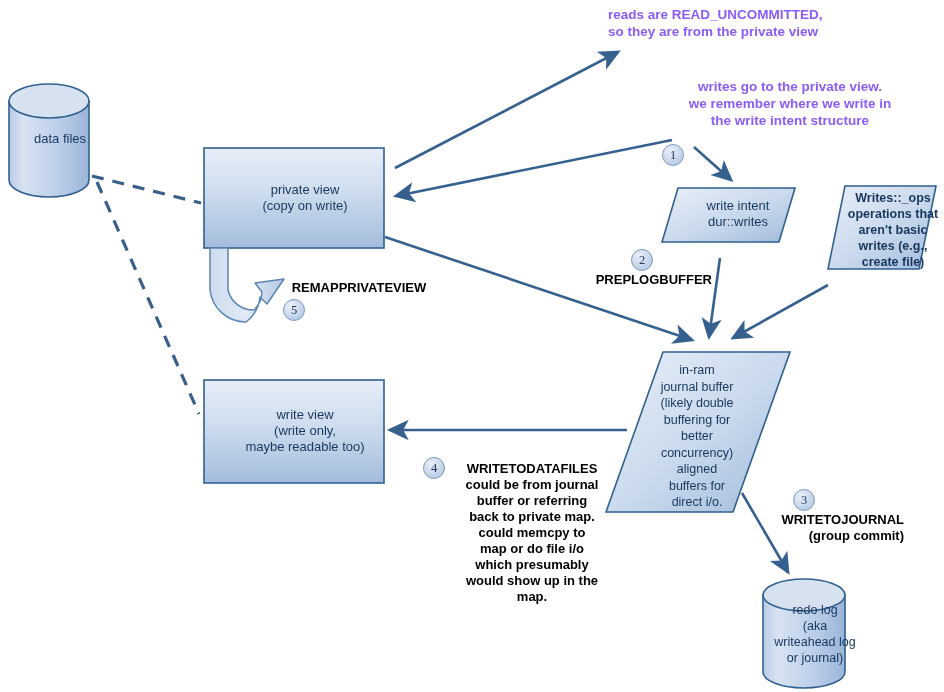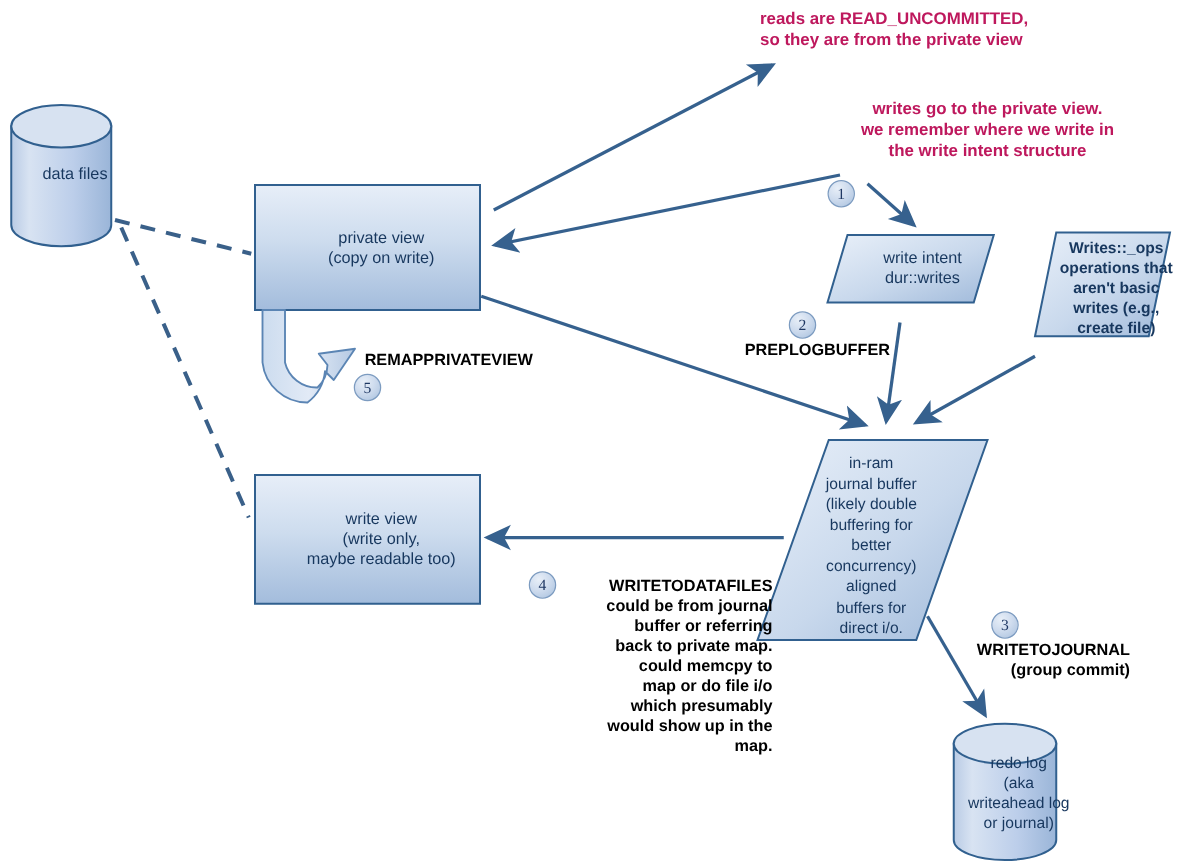--- a/index.html
+++ b/index.html
@@ -5,21 +5,21 @@
   html,body{margin:0;padding:0;}
   body{
     width:944px;height:692px;background:#ffffff;position:relative;overflow:hidden;
     font-family:"Liberation Sans","DejaVu Sans",sans-serif;
     color:#000;
   }
   #stage{position:absolute;left:0;top:0;width:944px;height:692px;}
   svg.layer{position:absolute;left:0;top:0;width:944px;height:692px;}
   .note{
     position:absolute;font-size:13.5px;font-weight:bold;line-height:17px;
-    text-align:center;color:#be185d;white-space:pre-line;
+    text-align:center;color:#8b5cf6;white-space:pre-line;
   }
   .shape-label{
     position:absolute;font-size:13px;line-height:16px;text-align:center;
     color:#17375e;white-space:pre-line;pointer-events:none;padding-left:11px;
   }
   .badge{
     position:absolute;width:22px;height:22px;border-radius:50%;
     background:radial-gradient(circle at 35% 28%, #e8eff8 0%, #cfdcee 45%, #a8c0dd 100%);
     border:1px solid #7c9bc0;
     font-size:12.5px;line-height:21px;text-align:center;color:#1f3864;
@@ -152,21 +152,21 @@
   <div class="badge" style="left:662px;top:144px;">1</div>
 
   <div class="badge" style="left:631px;top:249px;">2</div>
   <div class="steplabel" style="left:572px;top:272px;width:140px;">PREPLOGBUFFER</div>
 
   <div class="badge" style="left:793px;top:489px;">3</div>
   <div class="steplabel" style="left:744px;top:512px;width:160px;">WRITETOJOURNAL
 (group commit)</div>
 
   <div class="badge" style="left:423px;top:457px;">4</div>
-  <div class="steplabel" style="left:446px;top:461px;width:172px;text-align:right;">WRITETODATAFILES
+  <div class="steplabel" style="left:446px;top:461px;width:172px;text-align:center;">WRITETODATAFILES
 could be from journal
 buffer or referring
 back to private map.
 could memcpy to
 map or do file i/o
 which presumably
 would show up in the
 map.</div>
 
   <div class="badge" style="left:283px;top:299px;">5</div>

